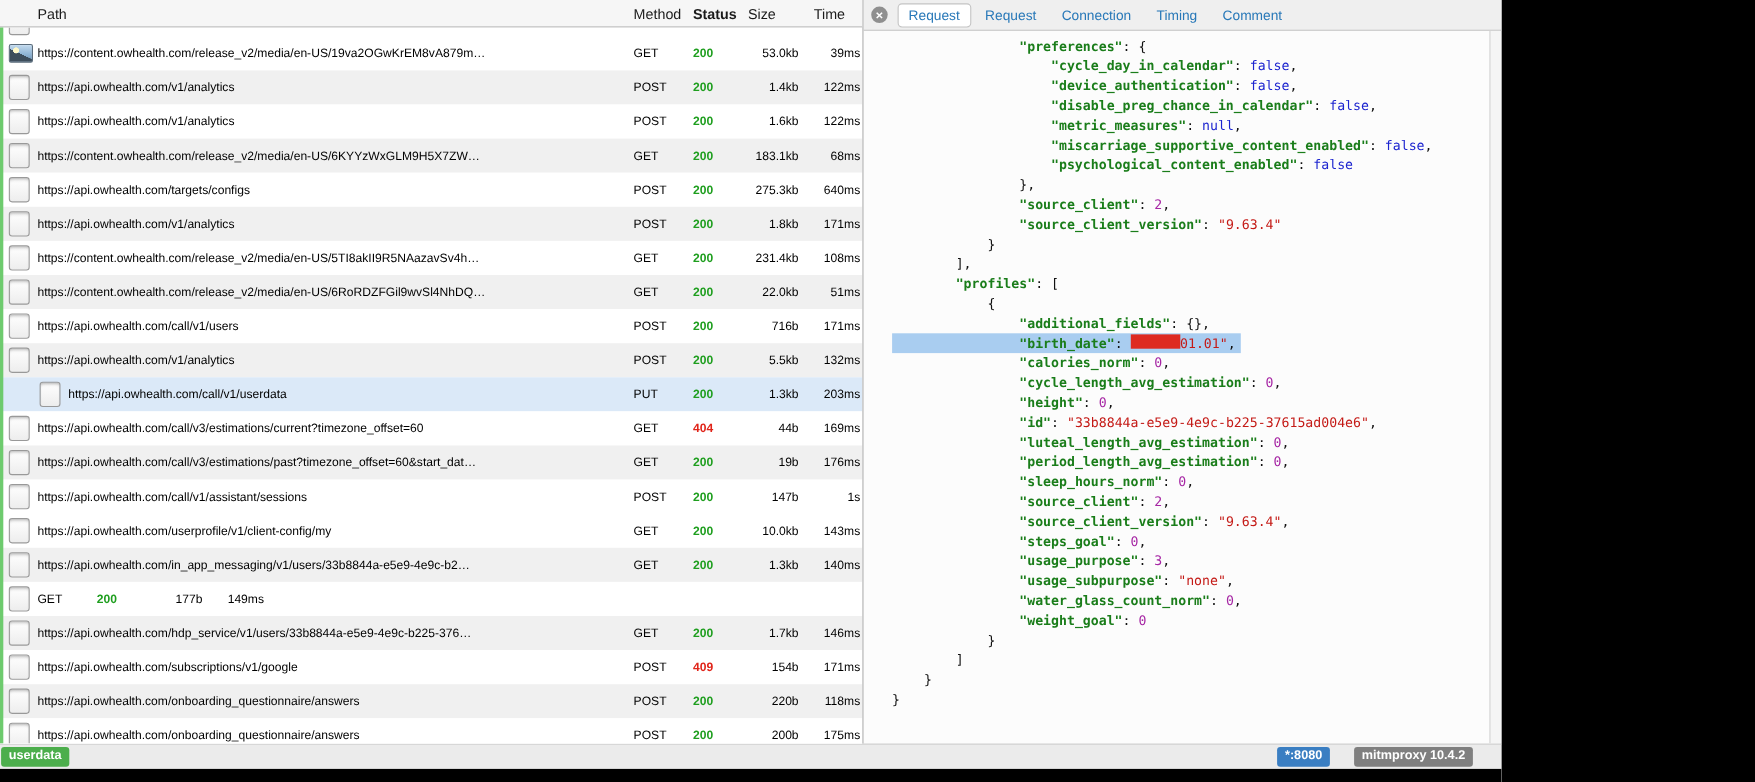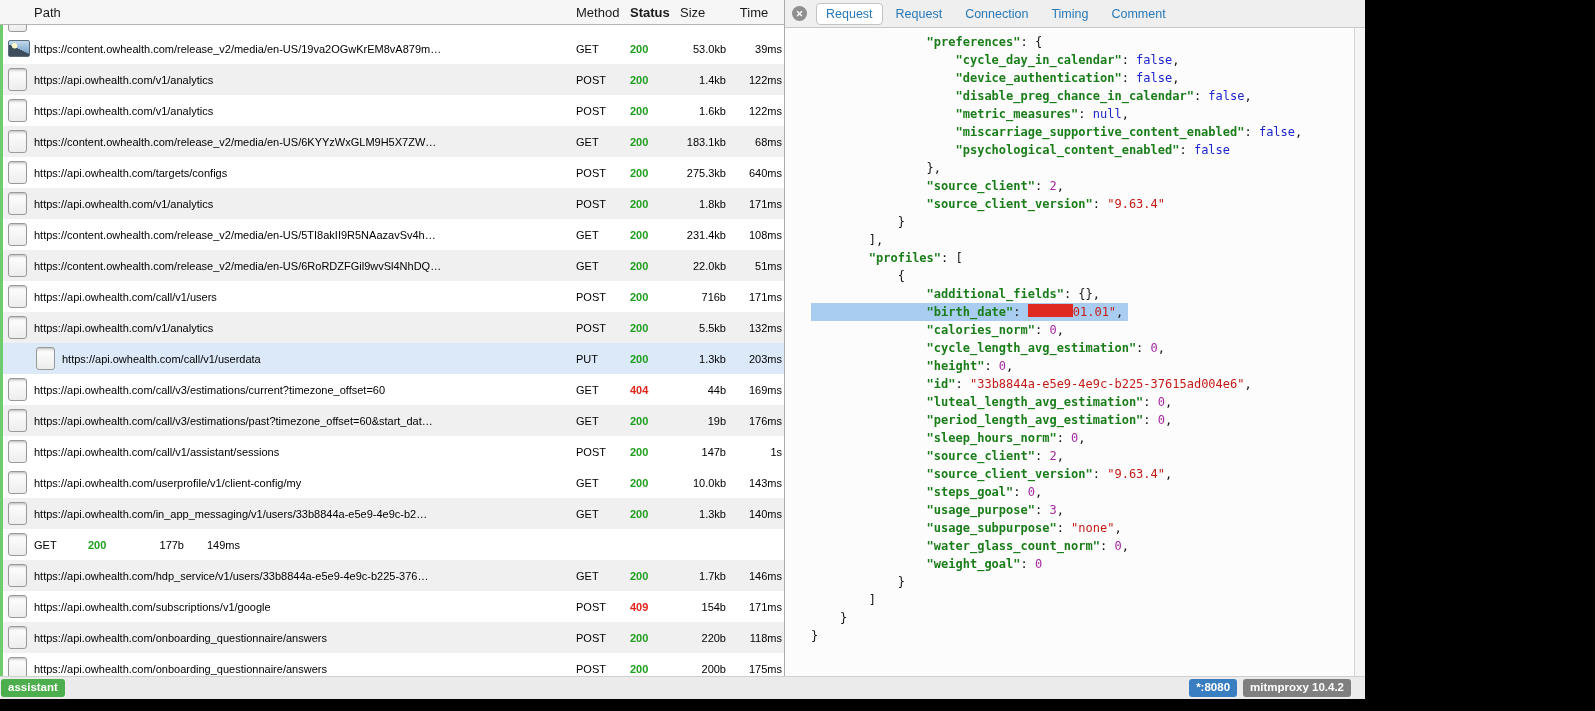--- a/index.html
+++ b/index.html
@@ -84,21 +84,21 @@
   .tok-p { color:#111; }
   .redact-block { display:inline-block; width:45px; height:13px; background:var(--redact-red); vertical-align:-1px; }
 
   
   .footer {
     height:23px; background:#ebebeb; border-top:1px solid #cfcfcf;
     display:flex; align-items:center; justify-content:space-between; flex:0 0 23px;
   }
   .badge { font-size:11.5px; font-weight:bold; color:#fff; border-radius:3px; padding:3px 7px; line-height:1; white-space:nowrap; }
   .badge-green { background:var(--badge-green); margin-left:1px; }
-  .footer-right { display:flex; gap:6px; margin-right:14px; }
+  .footer-right { display:flex; gap:22px; margin-right:26px; }
   .badge-blue { background:var(--badge-blue); }
   .badge-gray { background:var(--badge-gray); }
   .bottom-black { height:12px; background:#000; flex:0 0 12px; }
 </style>
 </head>
 <body>
 
 <div class="app">
   <div class="main">
 
@@ -376,20 +376,20 @@
             <div class="code-line"><span class="line-inner" style="padding-left: 8ch;"><span class="tok-p">]</span></span></div>
             <div class="code-line"><span class="line-inner" style="padding-left: 4ch;"><span class="tok-p">}</span></span></div>
             <div class="code-line"><span class="line-inner" style="padding-left: 0ch;"><span class="tok-p">}</span></span></div>
           </div>
         <div class="right-gutter"></div>
       </div>
     </div>
   </div>
 
   <div class="footer">
-    <span class="badge badge-green">assistant</span>
+    <span class="badge badge-green">userdata</span>
     <span class="footer-right">
       <span class="badge badge-blue">*:8080</span>
       <span class="badge badge-gray">mitmproxy 10.4.2</span>
     </span>
   </div>
   <div class="bottom-black"></div>
 </div>
 
 </body></html>

